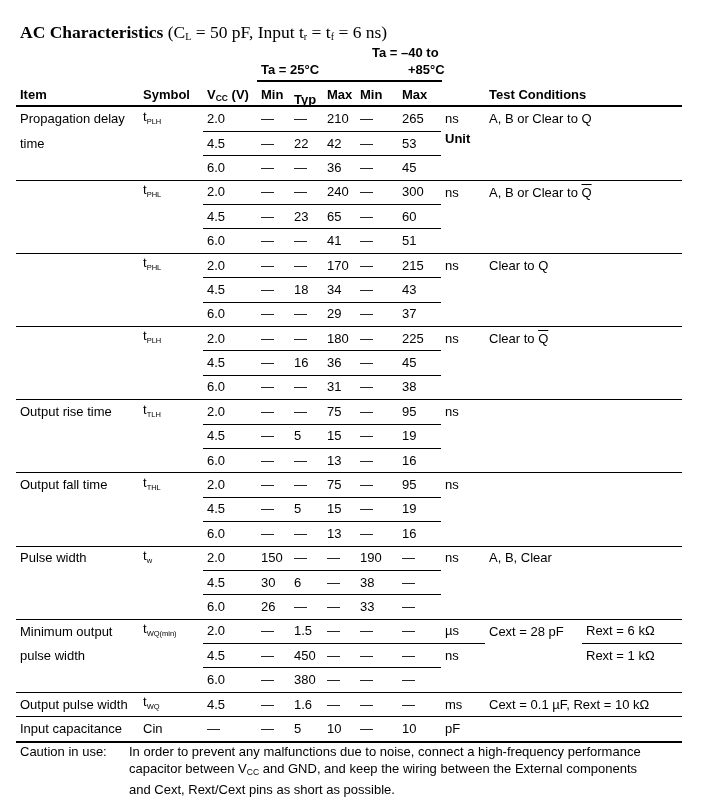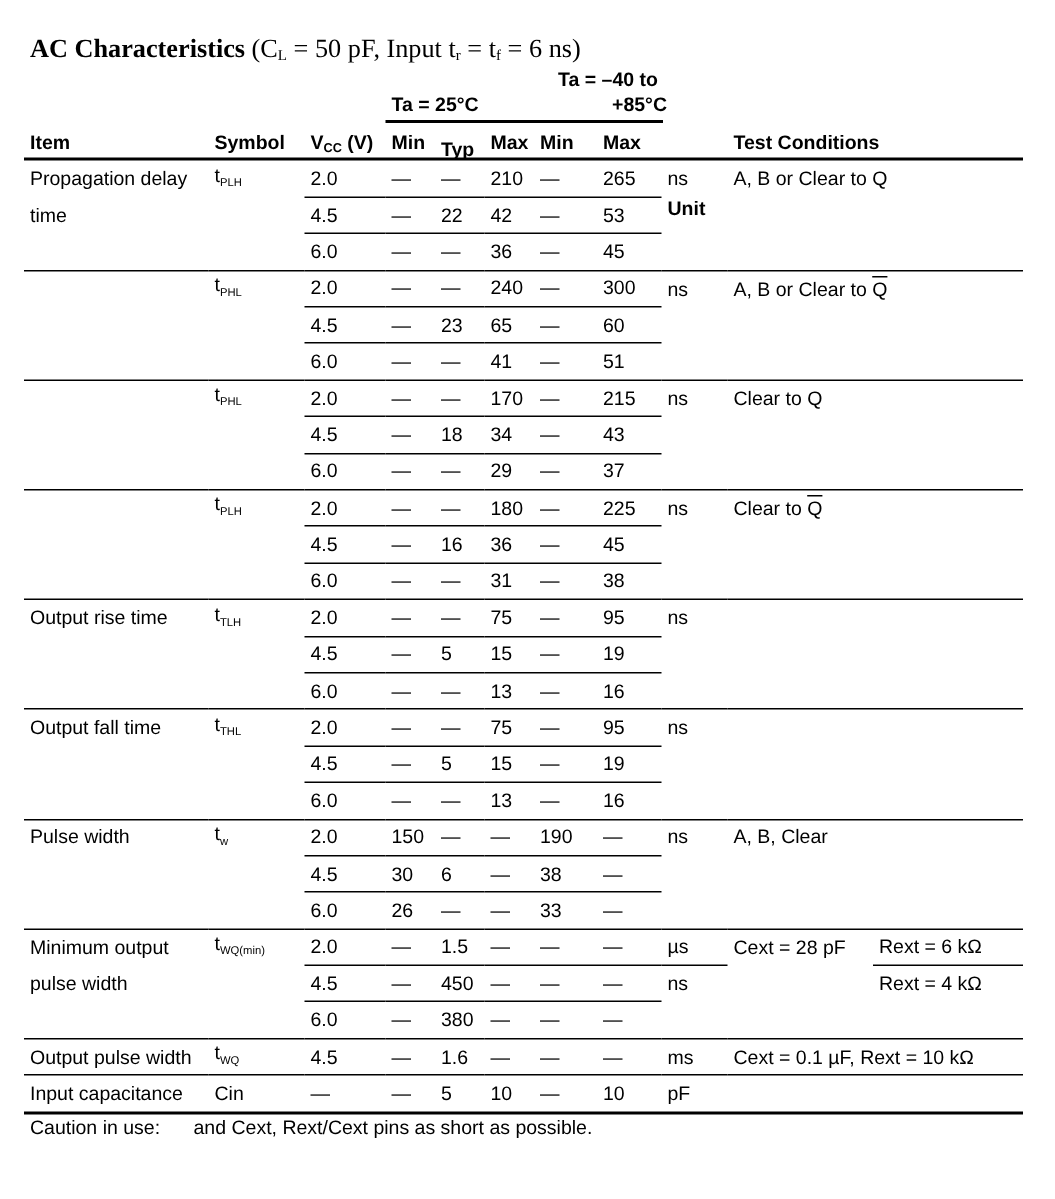--- a/index.html
+++ b/index.html
@@ -330,21 +330,21 @@
         <td class="c-item"><span>pulse width</span></td>
         <td class="c-sym"></td>
         <td class="c-vcc"><span>4.5</span></td>
         <td class="c-min"><span>—</span></td>
         <td class="c-typ"><span>450</span></td>
         <td class="c-max"><span>—</span></td>
         <td class="c-min2"><span>—</span></td>
         <td class="c-max2"><span>—</span></td>
         <td class="c-unit"><span>ns</span></td>
         <td class="c-cond"></td>
-        <td class="c-rext"><span>Rext = 4 kΩ</span></td>
+        <td class="c-rext"><span>Rext = 1 kΩ</span></td>
       </tr>
       <tr class="sub-sep">
         <td class="c-item"></td>
         <td class="c-sym"></td>
         <td class="c-vcc"><span>6.0</span></td>
         <td class="c-min"><span>—</span></td>
         <td class="c-typ"><span>380</span></td>
         <td class="c-max"><span>—</span></td>
         <td class="c-min2"><span>—</span></td>
         <td class="c-max2"><span>—</span></td>
@@ -376,15 +376,17 @@
         <td class="c-cond" colspan="2" style="border-top: 1px solid rgb(0, 0, 0);"></td>
       </tr>
     </tbody>
 </table>
 
 <div class="line" style="left:16px; top:741px; width:666px; height:2px;"></div>
 
 <div class="caution">
   <div class="lbl">Caution in use:</div>
   <div class="txt">
+    <div>In order to prevent any malfunctions due to noise, connect a high-frequency performance</div>
+    <div><span>capacitor between V</span><sub>CC</sub><span> and GND, and keep the wiring between the External components</span></div>
     <div>and Cext, Rext/Cext pins as short as possible.</div>
   </div>
 </div>
 
 </body></html>

